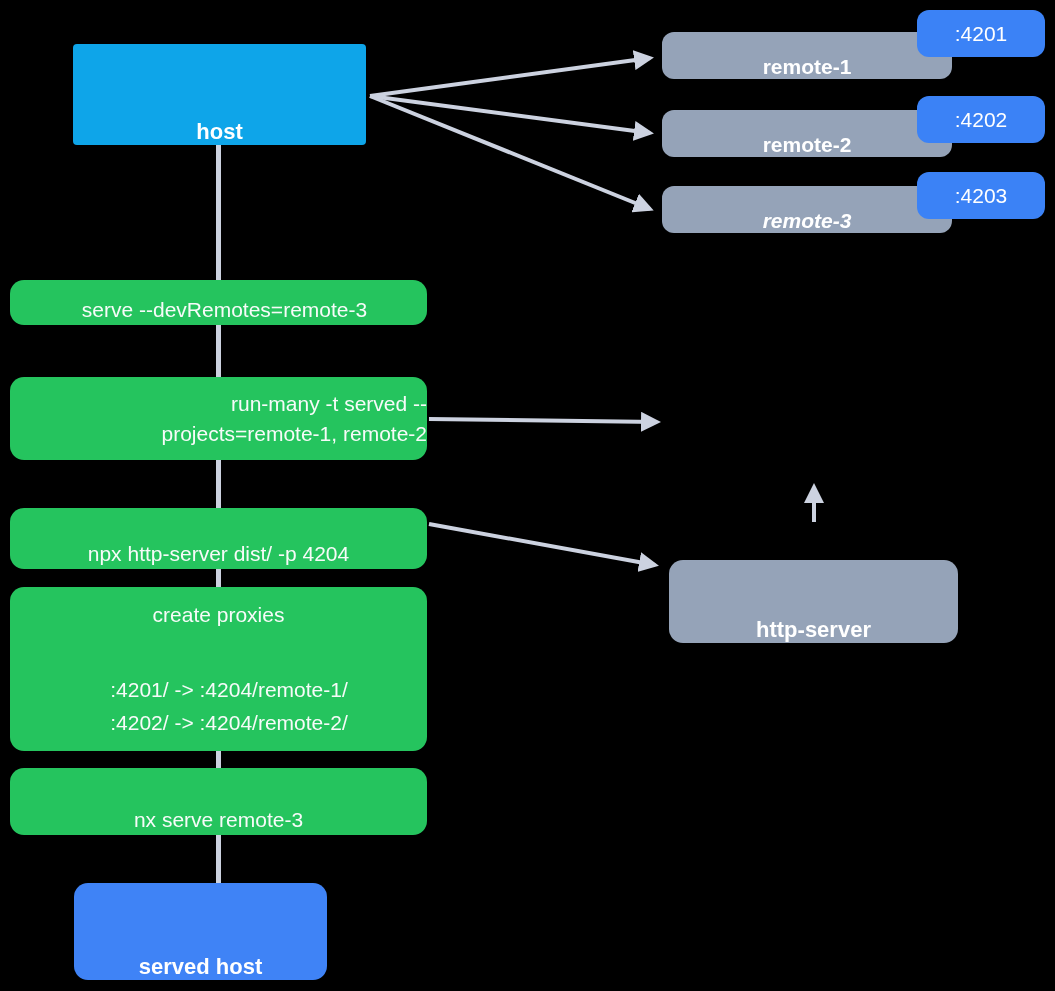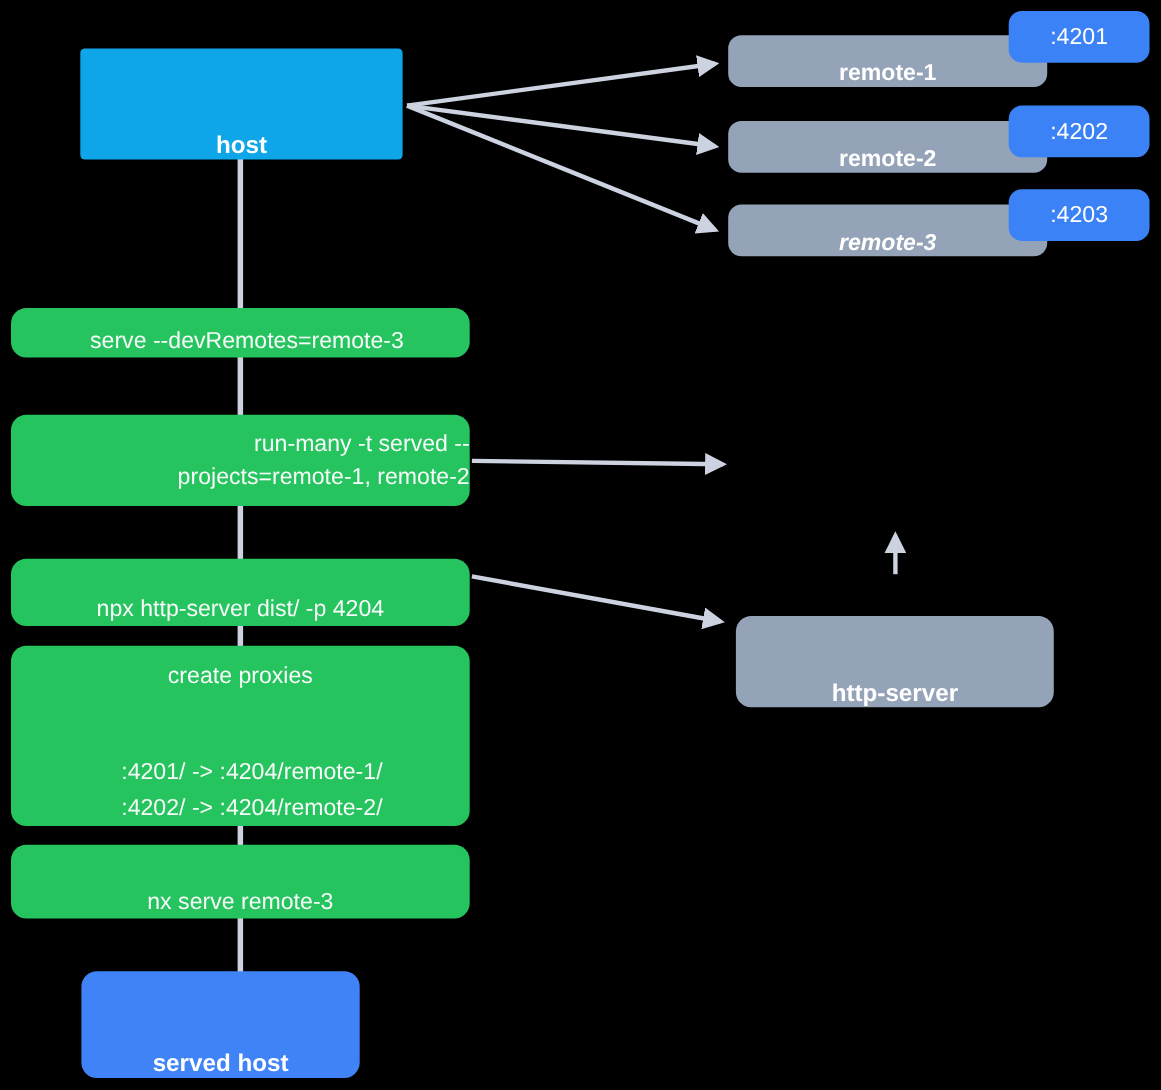--- a/index.html
+++ b/index.html
@@ -66,21 +66,21 @@
     font-size: 21px;
     color: #f7fbf9;
     line-height: 30px;
   }
   .cmd-serve    { top: 280px; height: 45px; padding-left: 12px; }
   .cmd-runmany  { top: 377px; height: 83px; flex-direction: column; }
   .cmd-http     { top: 508px; height: 61px; }
   .cmd-proxies  { top: 587px; height: 164px; display: block; text-align: center; padding-top: 13px; }
   .cmd-nxserve  { top: 768px; height: 67px; }
   .cmd-proxies .proxies-title { line-height: 29px; }
-  .cmd-proxies .proxies-lines { margin-top: 56px; line-height: 33px; padding-left: 21px; }
+  .cmd-proxies .proxies-lines { margin-top: 44px; line-height: 33px; padding-left: 21px; }
   .dist-box {
     left: 670px; top: 363px; width: 288px; height: 114px;
     background: var(--remote, #95a3b8);
     border-radius: 14px;
     display: block; text-align: left;
     font-size: 21px; line-height: 33px;
     padding: 11px 0 0 30px;
   }
   .dist-box .indent { padding-left: 48px; }
   .httpserver-box {

